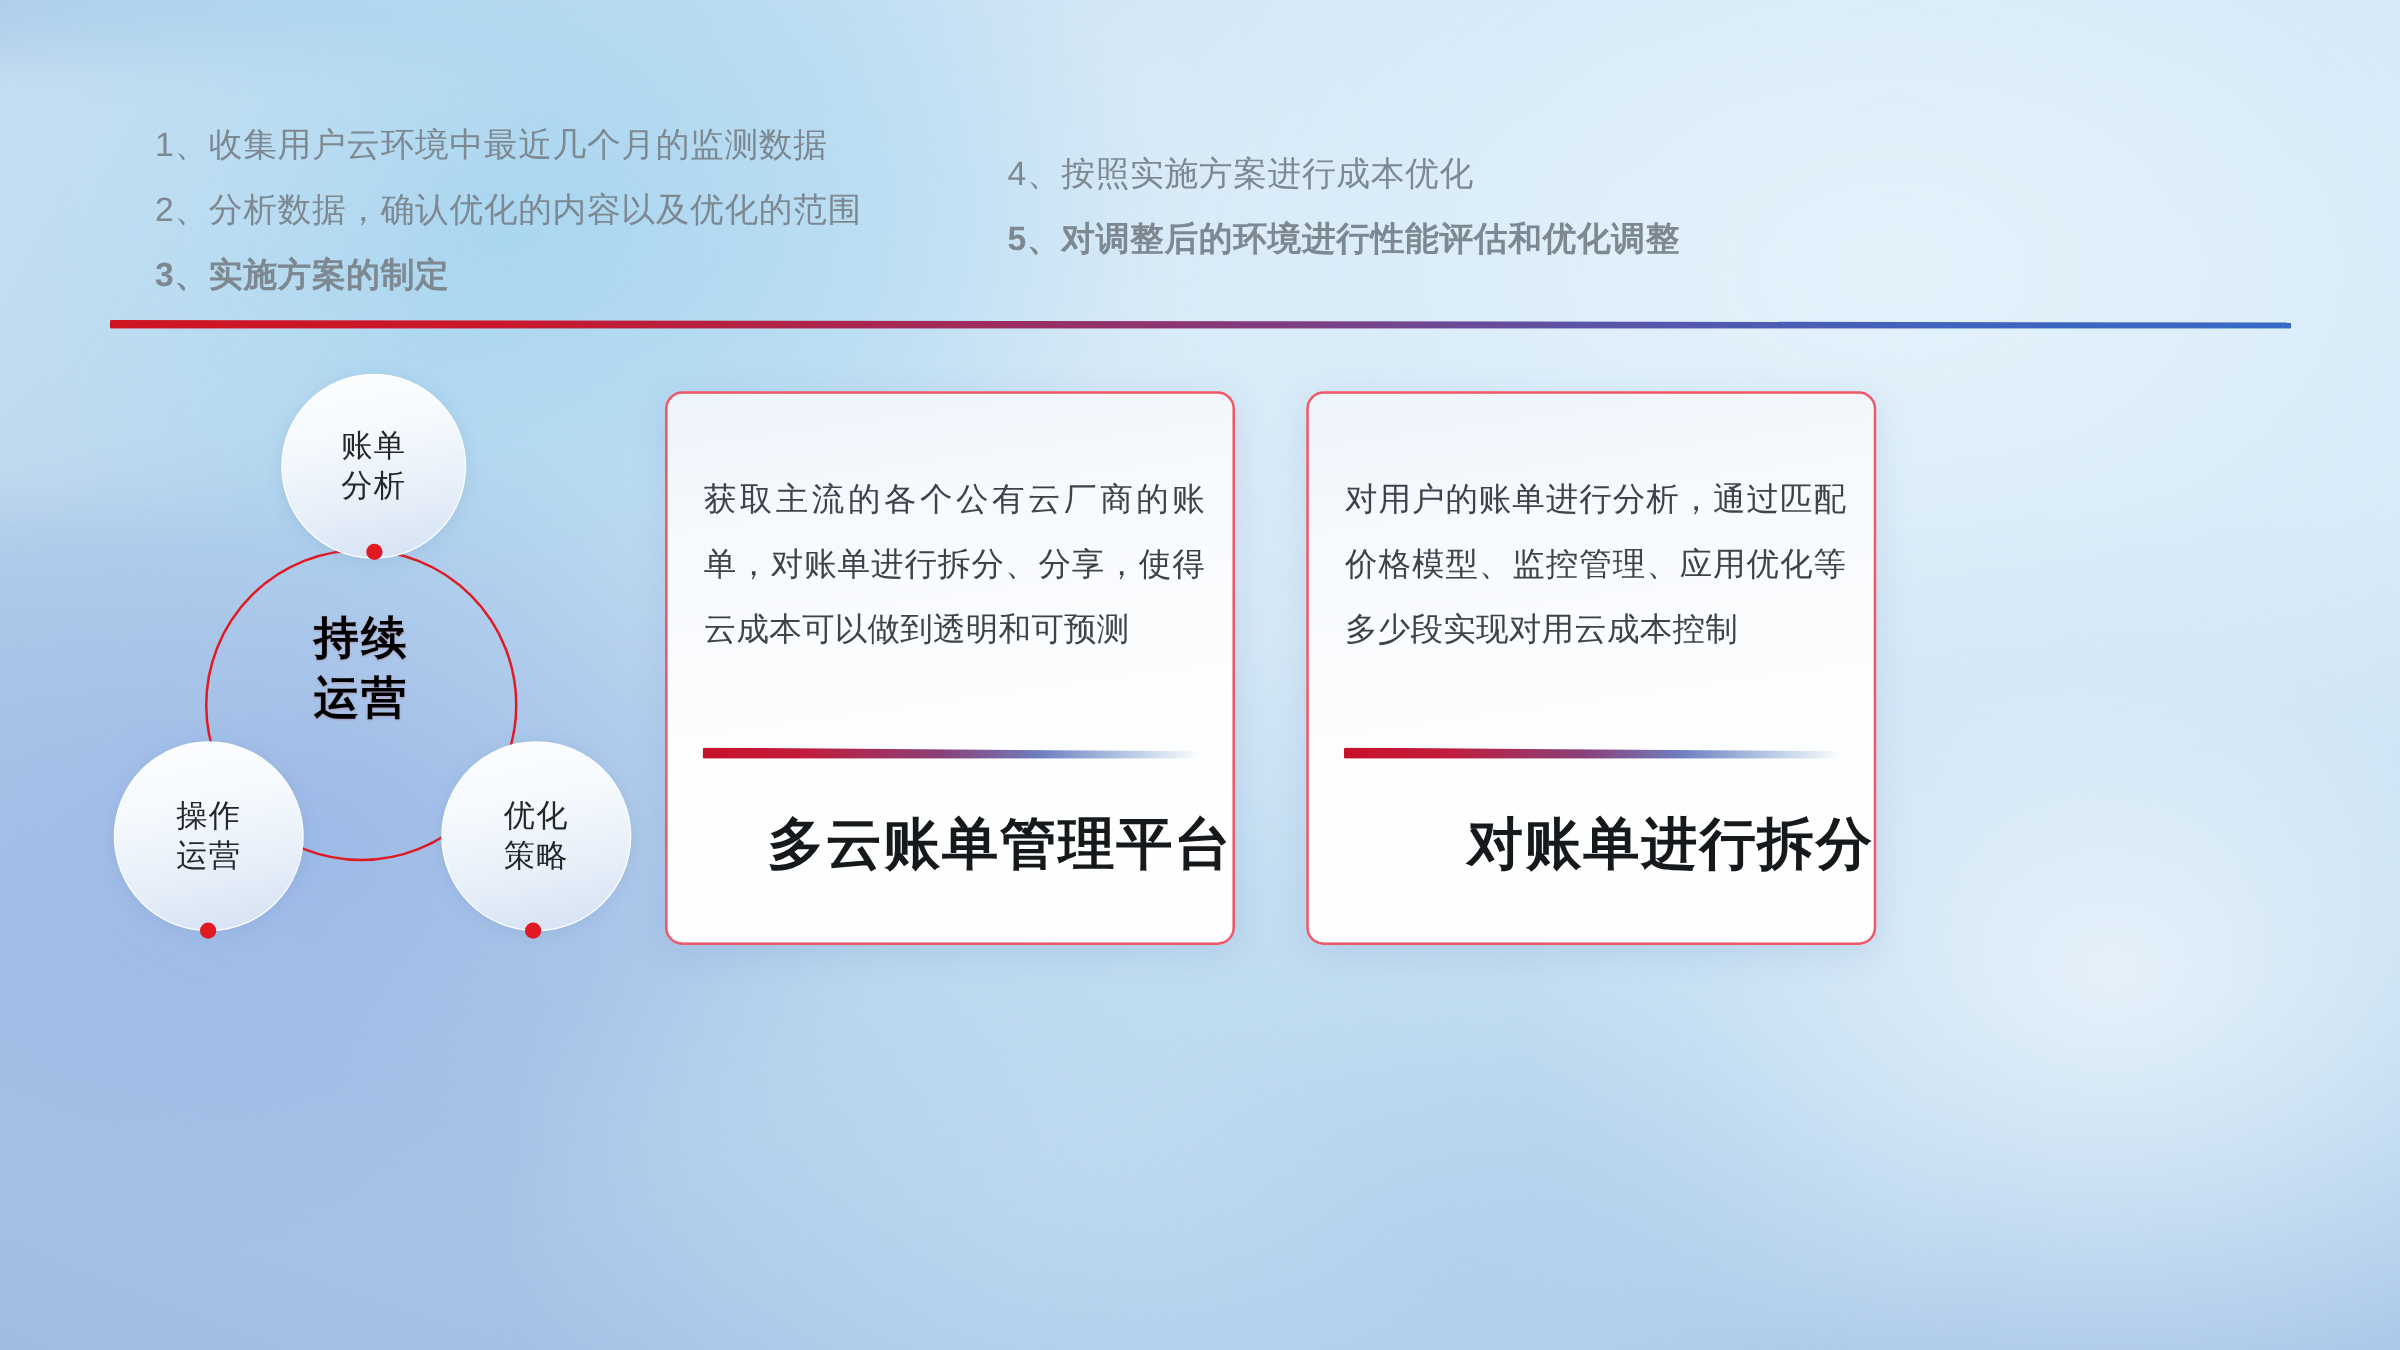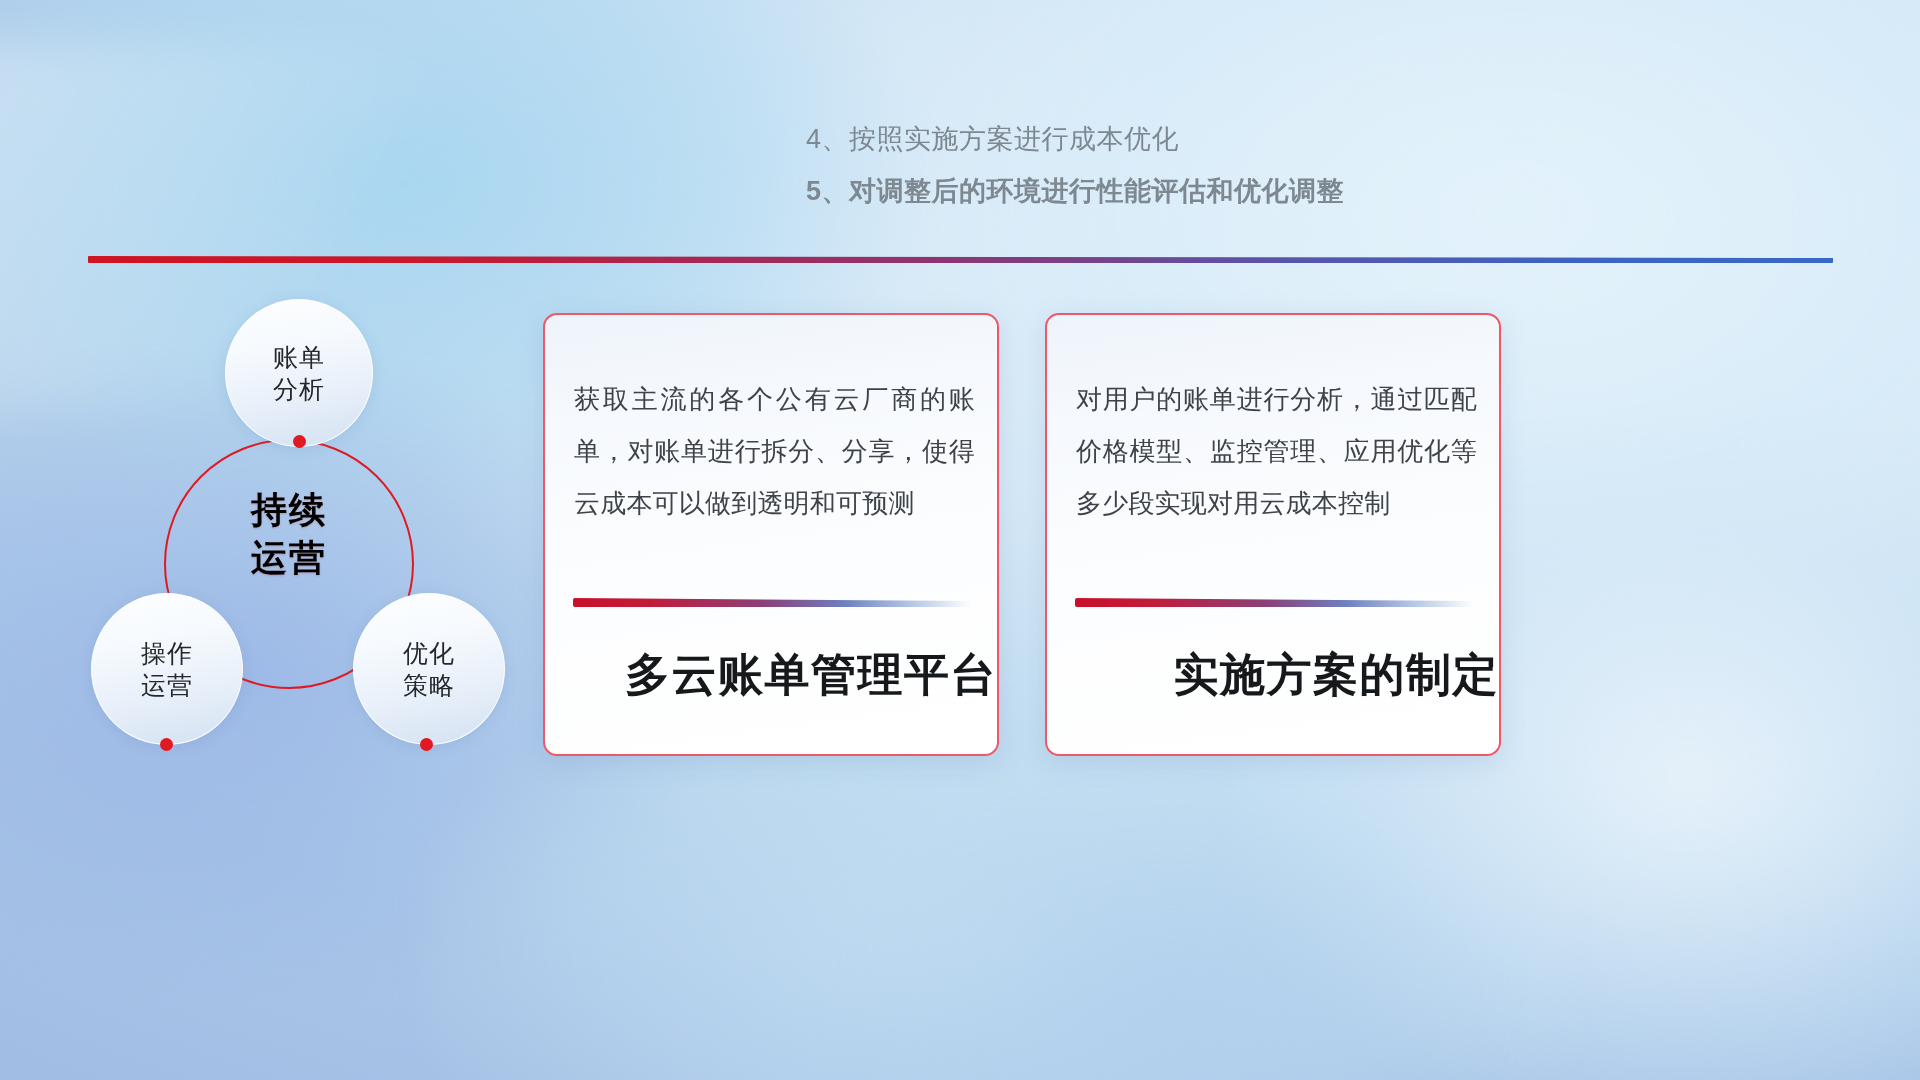--- a/index.html
+++ b/index.html
@@ -104,21 +104,21 @@
   }
 
   
   .card {
     position:absolute; top:313px; width:456px; height:443px;
     border:2px solid #ef5866; border-radius:14px;
     background:linear-gradient(172deg, #eef4fb 0%, #f6f9fd 22%, #fcfdfe 55%, #ffffff 100%);
     box-shadow:0 6px 26px rgba(90,125,175,.17);
     overflow:hidden;
   }
-  #card-1 { left:543px;padding-left:16px; }
+  #card-1 { left:532px;padding-left:16px; }
   #card-2 { left:1045px; }
   .card-body {
     position:absolute; left:29px; right:22px; top:58px;
     color:#3e434a; font-size:26px; line-height:2.0; letter-spacing:.2px;
     text-align:justify; text-justify:inter-ideograph;
   }
   .card-div {
     position:absolute; left:28px; right:26px; top:283px; height:9px;
     background:linear-gradient(90deg, #c8102a 0%, #c21c3b 20%, #8a4079 48%, #6f7fc0 68%, #b9cbe6 86%, rgba(240,245,250,0) 100%);
     clip-path:polygon(0 0, 100% 34%, 100% 100%, 0 100%);
@@ -138,20 +138,25 @@
   <div class="bg-glowB"></div>
   <div class="bg-glowC"></div>
   <div class="bg-glowD"></div>
   <div class="bg-glowE"></div>
   <div class="bg-glowF"></div>
   <div class="bg-streak"></div>
 </div>
 
 <div id="root">
 
+  <div class="bullets" id="list-left">
+    <div class="row">1、收集用户云环境中最近几个月的监测数据</div>
+    <div class="row">2、分析数据，确认优化的内容以及优化的范围</div>
+    <div class="row">3、实施方案的制定</div>
+  </div>
 
   <div class="bullets" id="list-right">
     <div class="row">4、按照实施方案进行成本优化</div>
     <div class="row">5、对调整后的环境进行性能评估和优化调整</div>
   </div>
 
   <div id="rule"></div>
 
   <div id="diagram">
 
@@ -190,16 +195,16 @@
 
   <div class="card" id="card-1">
     <div class="card-body">获取主流的各个公有云厂商的账单，对账单进行拆分、分享，使得云成本可以做到透明和可预测</div>
     <div class="card-div"></div>
     <div class="card-title">多云账单管理平台</div>
   </div>
 
   <div class="card" id="card-2">
     <div class="card-body">对用户的账单进行分析，通过匹配价格模型、监控管理、应用优化等多少段实现对用云成本控制</div>
     <div class="card-div"></div>
-    <div class="card-title">实施方案的制定</div>
+    <div class="card-title">对账单进行拆分</div>
   </div>
 
 </div>
 
 </body></html>

